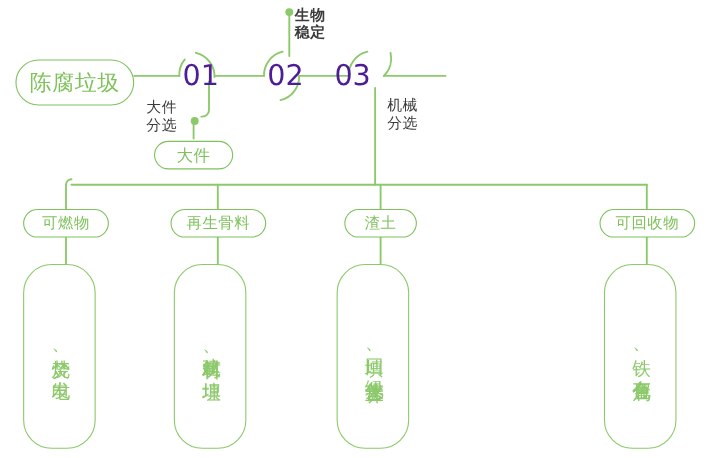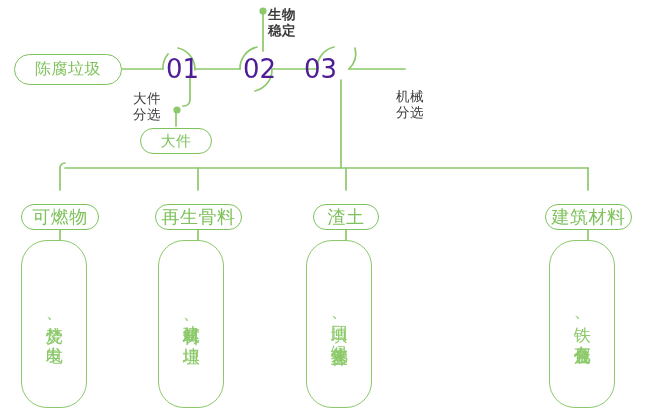--- a/index.html
+++ b/index.html
@@ -35,34 +35,34 @@
     justify-content: center;
     background: #ffffff;
     letter-spacing: 0.5px;
     white-space: nowrap;
   }
 
   .pill-source {
     left: 14px;
     top: 54px;
     width: 108px;
-    height: 31px;
-    font-size: 16px;
+    height: 42px;
+    font-size: 20px;
   }
   .pill-bulky {
     left: 140px;
     top: 128px;
     width: 72px;
     height: 26px;
     font-size: 15px;
   }
   .pill-cat {
-    top: 204px;
+    top: 190px;
     height: 26px;
-    font-size: 18px;
+    font-size: 14px;
   }
   .pill-cat-0 { left: 21px;  width: 78px; }
   .pill-cat-1 { left: 155px; width: 87px; }
   .pill-cat-2 { left: 313px; width: 66px; }
   .pill-cat-3 { left: 545px; width: 87px; }
 
   
   .vbox {
     position: absolute;
     box-sizing: border-box;
@@ -107,21 +107,21 @@
   .note {
     position: absolute;
     color: #3c3c3c;
     font-size: 13.5px;
     line-height: 1.22;
     white-space: pre-line;
     letter-spacing: 0.5px;
   }
   .note-bio   { left: 268px; top: 6px; font-weight: bold;  }
   .note-bulky { left: 133px; top: 90px; text-align: right; }
-  .note-mech  { left: 352px; top: 88px; margin-left: 44px; }
+  .note-mech  { left: 352px; top: 88px; }
 </style>
 </head>
 <body>
 
 <div id="stage">
 
   <svg id="wires" viewBox="0 0 648 416">
     <g fill="none" stroke="#8cc96a" stroke-width="1.7" stroke-linecap="round">
 
       <path d="M122 69 H163"></path>
@@ -179,21 +179,21 @@
   <div class="note note-bulky">大件
 分选</div>
   <div class="note note-mech">机械
 分选</div>
 
   <div class="pill pill-bulky">大件</div>
 
   <div class="pill pill-cat pill-cat-0">可燃物</div>
   <div class="pill pill-cat pill-cat-1">再生骨料</div>
   <div class="pill pill-cat pill-cat-2">渣土</div>
-  <div class="pill pill-cat pill-cat-3">建筑材料</div>
+  <div class="pill pill-cat pill-cat-3">可回收物</div>
 
   <div class="vbox vbox-0">
     <span class="vbox-text">焚烧、发电</span>
   </div>
   <div class="vbox vbox-1">
     <span class="vbox-text">建筑材料、填埋</span>
   </div>
   <div class="vbox vbox-2">
     <span class="vbox-text">回填、绿化营养土</span>
   </div>

